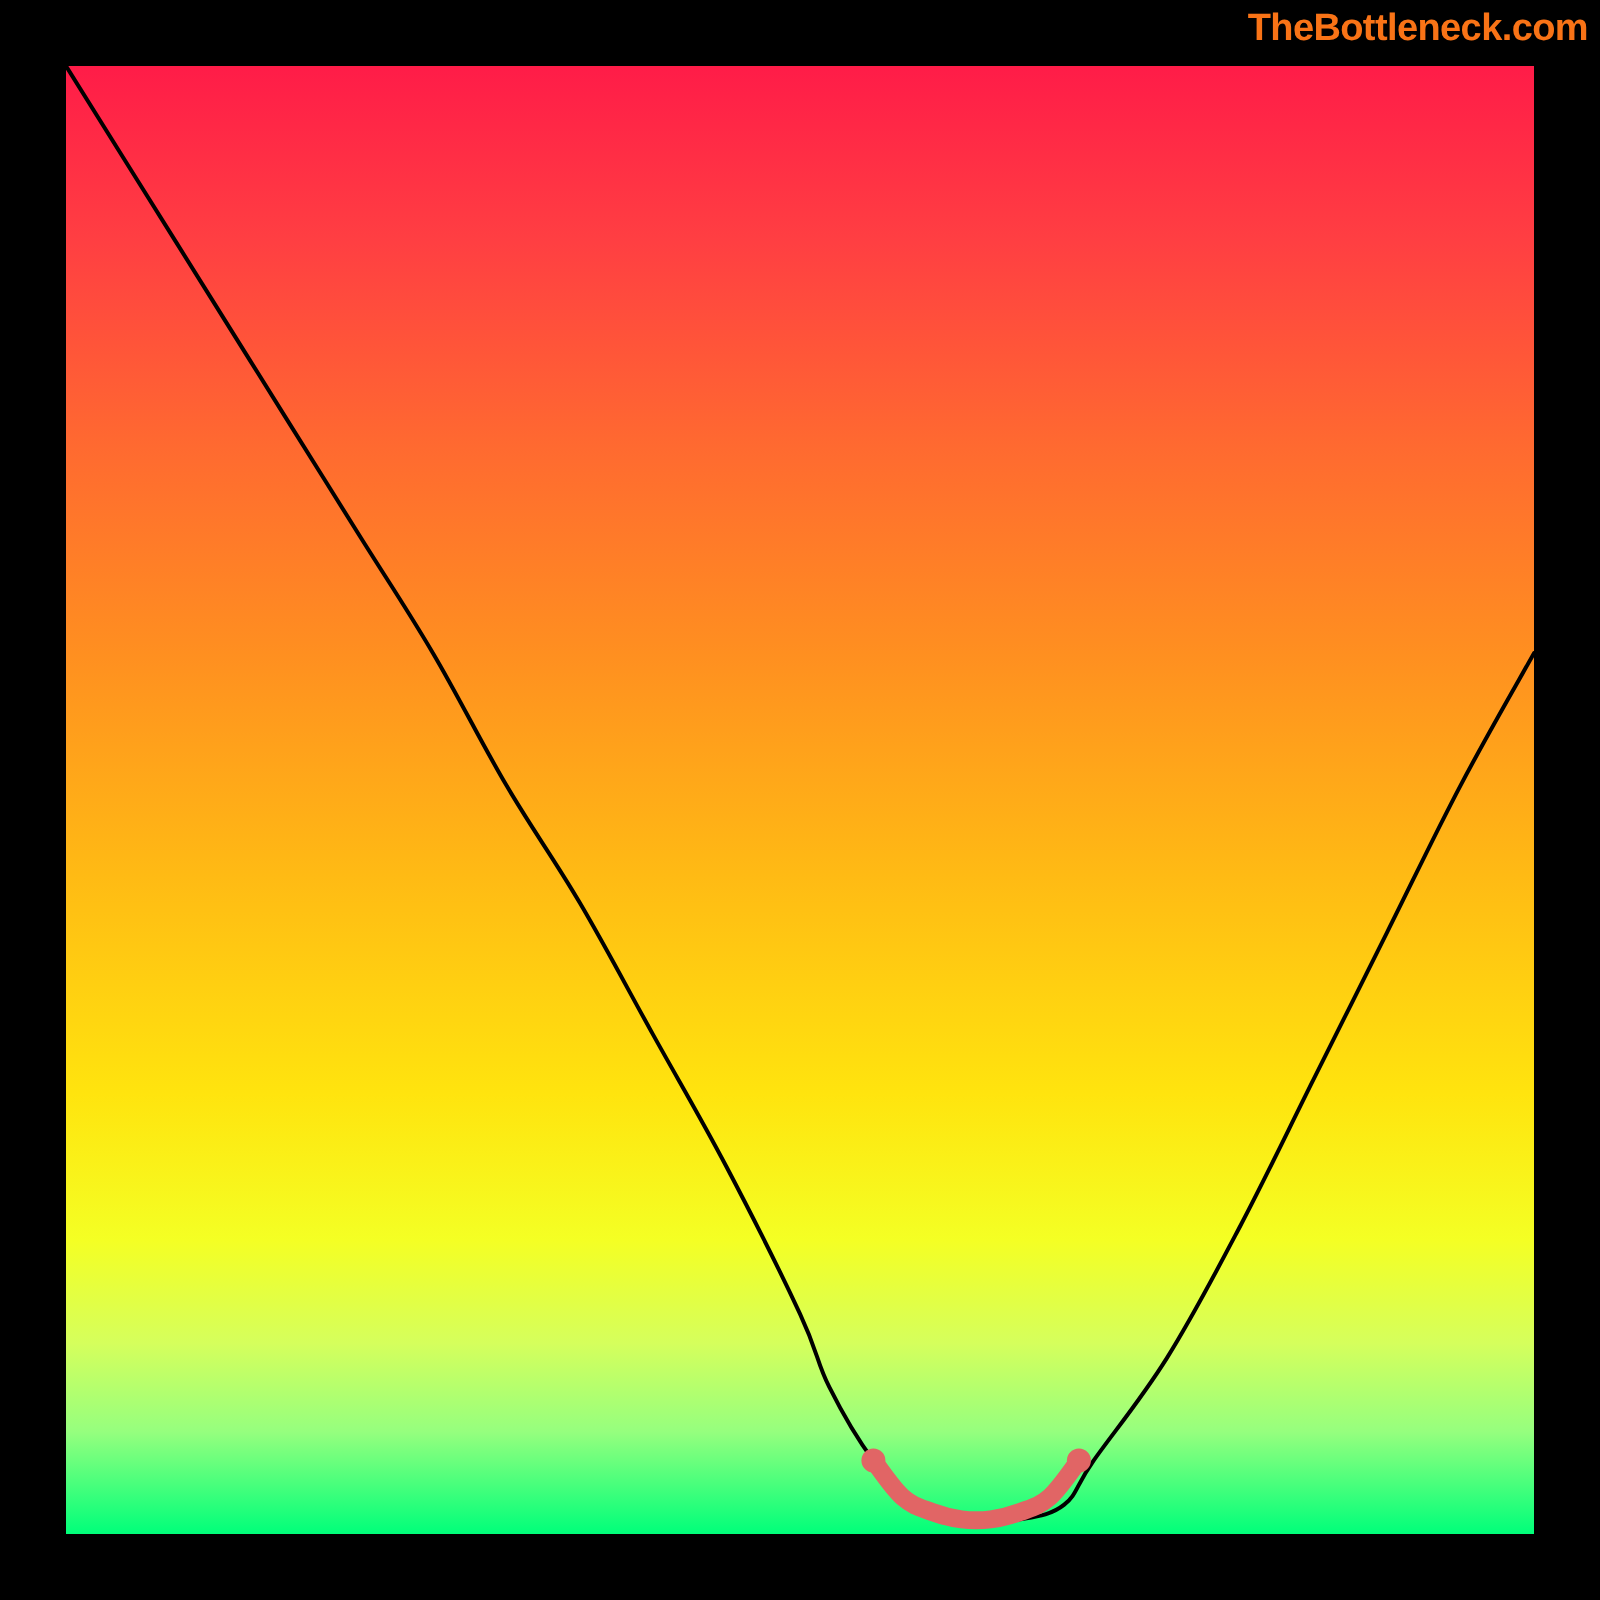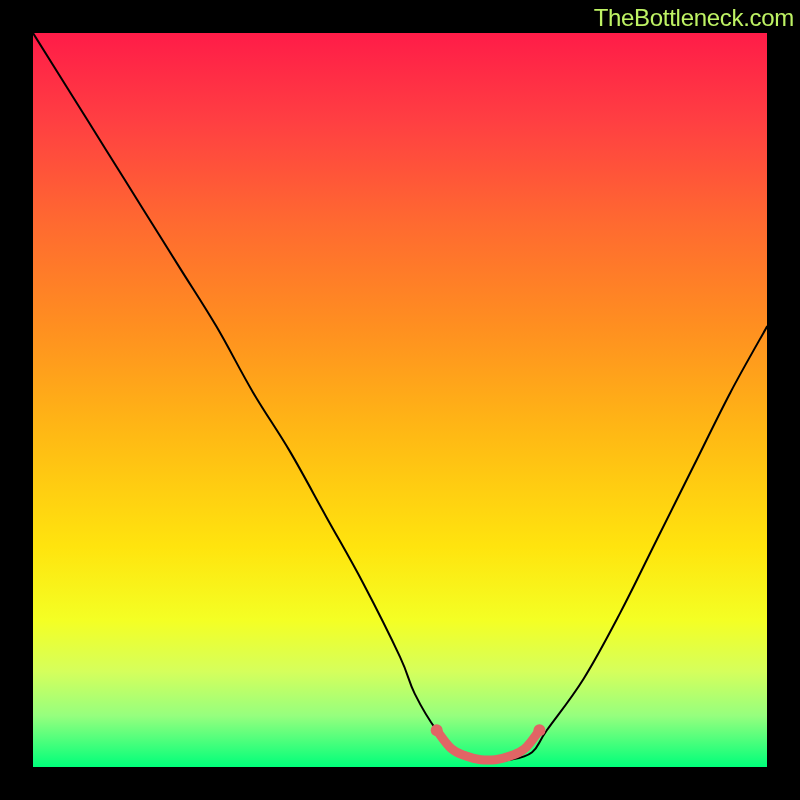--- a/index.html
+++ b/index.html
@@ -39,23 +39,23 @@
     position: absolute;
     left: 0;
     top: 0;
     width: 734px;
     height: 734px;
   }
   .attribution {
     position: absolute;
     top: 4px;
     right: 6px;
-    font-size: 24px;
-    font-weight: normal;
-    color: #bef264;
+    font-size: 19px;
+    font-weight: bold;
+    color: #f97316;
     letter-spacing: -0.3px;
   }
 </style>
 </head>
 <body>
 
 <div class="frame">
   <div class="plot-area">
     <svg id="curve" class="curve-svg" viewBox="0 0 734 734" preserveAspectRatio="none">
         <path d="M 0 0 C 6.606 10.569600000000005, 23.488000000000003 37.58080000000002, 36.7 58.72000000000003 C 49.912000000000006 79.85920000000004, 60.18800000000001 96.30080000000007, 73.4 117.44000000000005 C 86.61200000000001 138.57920000000004, 96.88799999999999 155.02079999999998, 110.1 176.15999999999997 C 123.312 197.29919999999996, 133.58800000000002 213.74079999999992, 146.8 234.87999999999994 C 160.012 256.01919999999996, 170.288 271.13960000000003, 183.5 293.6 C 196.712 316.0604, 206.988 337.1996, 220.2 359.65999999999997 C 233.41199999999998 382.12039999999996, 243.68799999999996 395.9196, 256.9 418.38 C 270.11199999999997 440.8404, 280.38800000000003 460.6583999999999, 293.6 484.43999999999994 C 306.812 508.22159999999997, 317.088 525.3972, 330.3 550.5 C 343.512 575.6028, 357.7516 604.082, 367 623.9 C 376.2484 643.718, 375.074 647.388, 381.68 660.6 C 388.286 673.812, 395.7728000000001 686.7303999999999, 403.70000000000005 697.3 C 411.6272 707.8696, 419.114 714.0352, 425.71999999999997 719.32 C 432.32599999999996 724.6048000000001, 435.11519999999996 725.3388, 440.4 726.66 C 445.6848 727.9812, 448.474 726.66, 455.08 726.66 C 461.686 726.66, 469.1728 727.9812, 477.1 726.66 C 485.02720000000005 725.3388, 492.51400000000007 724.6048000000001, 499.12000000000006 719.32 C 505.72600000000006 714.0352, 504.55159999999995 710.512, 513.8 697.3 C 523.0483999999999 684.088, 537.288 667.0591999999999, 550.5 645.92 C 563.712 624.7808, 573.988 604.9628, 587.2 579.86 C 600.412 554.7572, 610.688 532.884, 623.9 506.46000000000004 C 637.112 480.03600000000006, 647.388 459.48400000000004, 660.6 433.06 C 673.812 406.63599999999997, 684.088 384.76279999999997, 697.3 359.65999999999997 C 710.512 334.55719999999997, 727.394 305.49080000000004, 734 293.6" fill="none" stroke="#000000" stroke-width="2" stroke-linecap="round"></path>

